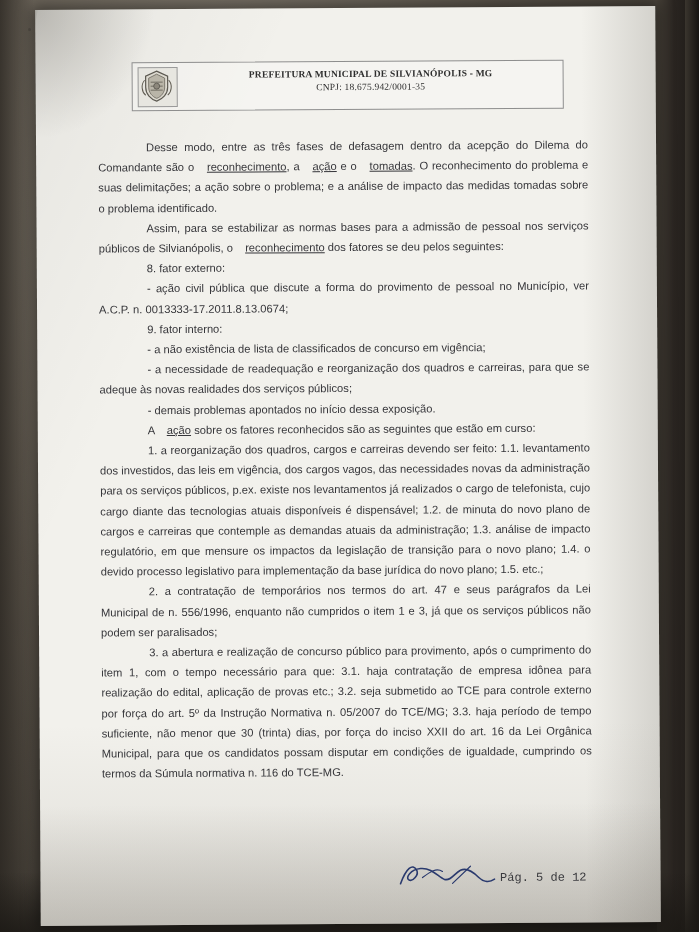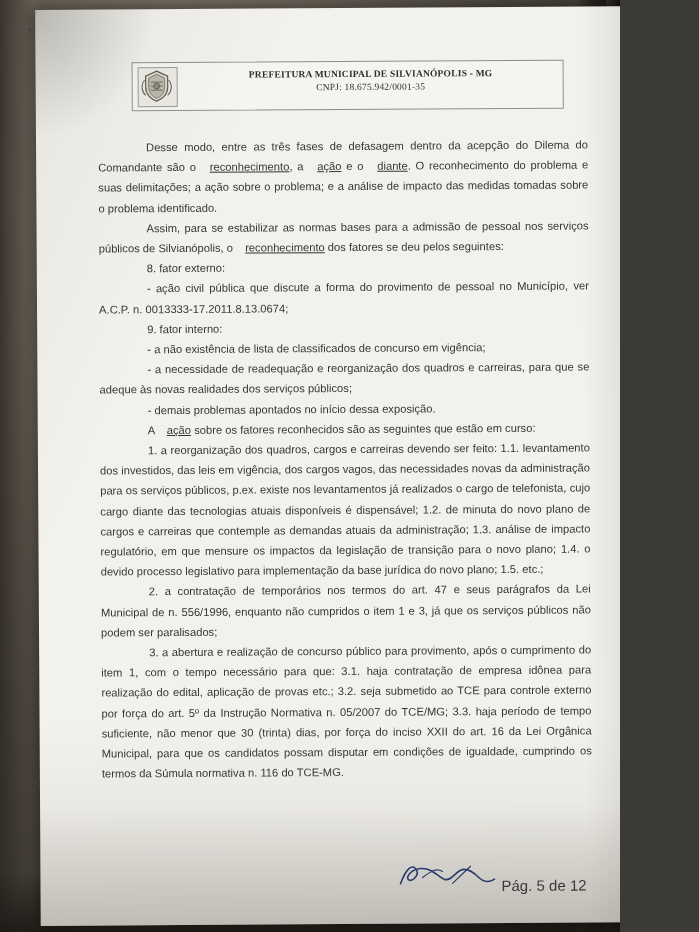--- a/index.html
+++ b/index.html
@@ -2,21 +2,21 @@
 <html><head>
 <meta charset="utf-8">
 <style>
   html, body {
     margin: 0;
     padding: 0;
     background: #3b3a36;
   }
   #page {
     position: relative;
-    width: 620px;
+    width: 699px;
     height: 932px;
     overflow: hidden;
     background: #6d665d;
     font-family: "Liberation Sans", sans-serif;
   }
   
   .bg-desk {
     position: absolute;
     inset: 0;
     background:
@@ -172,24 +172,24 @@
   .signature {
     position: absolute;
     left: 290px;
     top: 0px;
     width: 110px;
     height: 34px;
   }
   .page-num {
     position: absolute;
     right: 6px;
-    top: 20px;
-    font-size: 15px;
+    top: 14px;
+    font-size: 12px;
     color: #3a3a3e;
-    font-family: Liberation Sans, sans-serif;
+    font-family: Liberation Mono, monospace;
   }
   
   .speck {
     position: absolute;
     background: rgba(60,58,52,0.35);
     border-radius: 50%;
   }
 </style>
 </head>
 <body>
@@ -221,21 +221,21 @@
             <circle cx="18" cy="18" r="3" fill="#8d887c" stroke="#4f4c45" stroke-width="0.7"></circle>
           </svg>
         </div>
         <div class="header-text">
           <div class="header-line1">PREFEITURA MUNICIPAL DE SILVIANÓPOLIS - MG</div>
           <div class="header-line2">CNPJ: 18.675.942/0001-35</div>
         </div>
       </div>
 
       <div class="body-text">
-        <p class="p-indent"><span>Desse modo, entre as três fases de defasagem dentro da acepção do Dilema do Comandante são o </span><u>reconhecimento</u><span>, a </span><u>ação</u><span> e o </span><u>diante</u><span>. O reconhecimento do problema e suas delimitações; a ação sobre o problema; e a análise de impacto das medidas tomadas sobre o problema identificado.</span></p>
+        <p class="p-indent"><span>Desse modo, entre as três fases de defasagem dentro da acepção do Dilema do Comandante são o </span><u>reconhecimento</u><span>, a </span><u>ação</u><span> e o </span><u>tomadas</u><span>. O reconhecimento do problema e suas delimitações; a ação sobre o problema; e a análise de impacto das medidas tomadas sobre o problema identificado.</span></p>
         <p class="p-indent p-gap"><span>Assim, para se estabilizar as normas bases para a admissão de pessoal nos serviços públicos de Silvianópolis, o </span><u>reconhecimento</u><span> dos fatores se deu pelos seguintes:</span></p>
         <p class="p-indent p-gap"><span>8. fator externo:</span></p>
         <p class="p-indent p-gap-sm"><span>- ação civil pública que discute a forma do provimento de pessoal no Município, ver A.C.P. n. 0013333-17.2011.8.13.0674;</span></p>
         <p class="p-indent p-gap-sm"><span>9. fator interno:</span></p>
         <p class="p-indent p-gap-sm"><span>- a não existência de lista de classificados de concurso em vigência;</span></p>
         <p class="p-indent p-gap-sm"><span>- a necessidade de readequação e reorganização dos quadros e carreiras, para que se adeque às novas realidades dos serviços públicos;</span></p>
         <p class="p-indent p-gap-sm"><span>- demais problemas apontados no início dessa exposição.</span></p>
         <p class="p-indent p-gap-sm"><span>A </span><u>ação</u><span> sobre os fatores reconhecidos são as seguintes que estão em curso:</span></p>
         <p class="p-indent p-gap-sm"><span>1. a reorganização dos quadros, cargos e carreiras devendo ser feito: 1.1. levantamento dos investidos, das leis em vigência, dos cargos vagos, das necessidades novas da administração para os serviços públicos, p.ex. existe nos levantamentos já realizados o cargo de telefonista, cujo cargo diante das tecnologias atuais disponíveis é dispensável; 1.2. de minuta do novo plano de cargos e carreiras que contemple as demandas atuais da administração; 1.3. análise de impacto regulatório, em que mensure os impactos da legislação de transição para o novo plano; 1.4. o devido processo legislativo para implementação da base jurídica do novo plano; 1.5. etc.;</span></p>
         <p class="p-indent p-gap-sm"><span>2. a contratação de temporários nos termos do art. 47 e seus parágrafos da Lei Municipal de n. 556/1996, enquanto não cumpridos o item 1 e 3, já que os serviços públicos não podem ser paralisados;</span></p>

